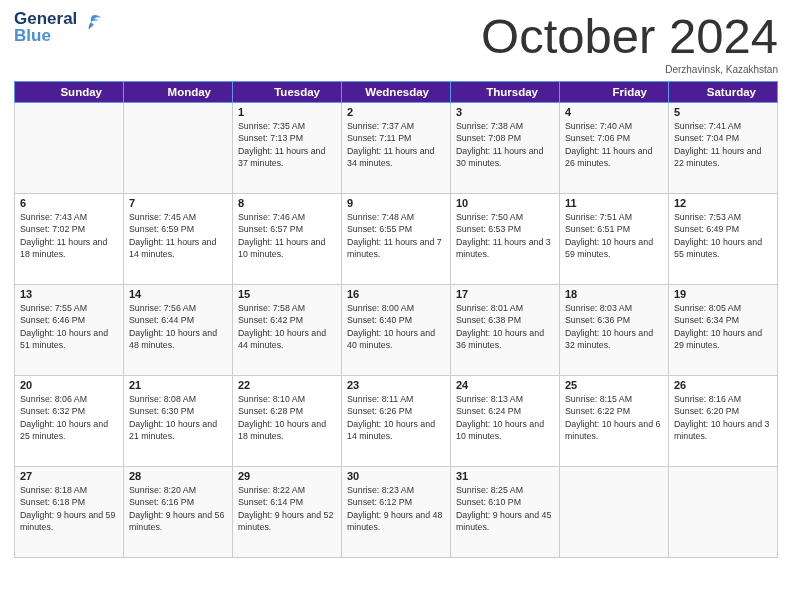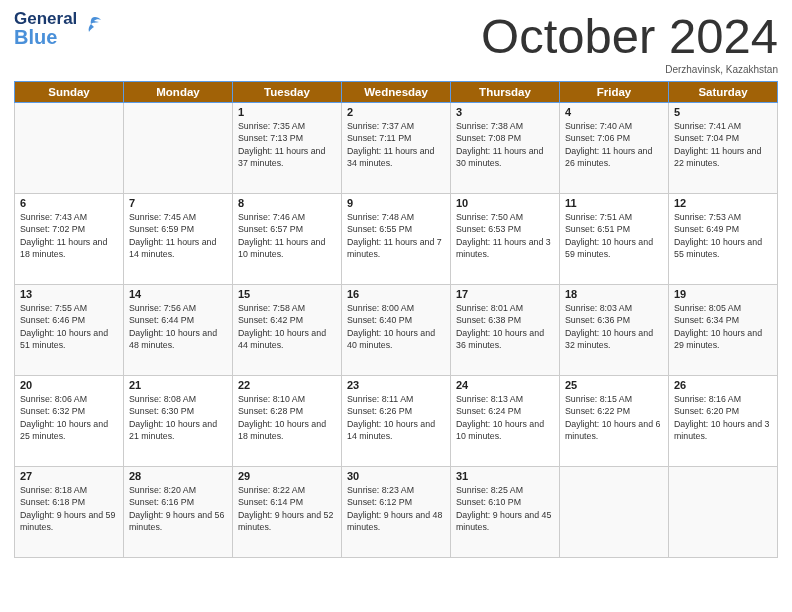--- a/index.html
+++ b/index.html
@@ -40,23 +40,23 @@
     .location {
       font-size: 10px;
       color: #555;
     }
     table {
       width: 100%;
       border-collapse: collapse;
       flex: 1;
     }
     thead tr th {
-      background-color: #a16207;
+      background-color: #4c1d95;
       color: white;
-      text-align: center;
+      text-align: right;
       padding: 4px 21px;
       font-size: 11.5px;
       font-weight: bold;
       border: 1px solid #5a9be8;
     }
     tbody tr td {
       border: 1px solid #ccc;
       vertical-align: top;
       padding: 3px 5px;
       font-size: 9px;
@@ -85,21 +85,21 @@
   </style>
 </head>
 <body>
 
 <div class="container">
   <div class="header">
     <div class="logo">
       <div style="display:flex;align-items:center;gap:2px;">
         <div style="display:flex;flex-direction:column;line-height:1;">
           <span style="font-size:17px;font-weight:bold;color:#1a3a6e;">General</span>
-          <span style="font-size:20px;font-weight:bold;color:#4a90d9;">Blue</span>
+          <span style="font-size:17px;font-weight:bold;color:#4a90d9;">Blue</span>
         </div>
         <div style="margin-left:2px;margin-top:-4px;">
           <svg width="22" height="22" viewBox="0 0 22 22">
             <path d="M11 4 C13 2, 18 3, 20 6 C18 5, 15 5, 13 7 L18 8 C15 9, 12 8, 10 10 C10 10, 9 7, 11 4Z" fill="#4a90d9"></path>
             <path d="M10 10 C8 12, 7 15, 8 18 C9 16, 11 14, 13 13 Z" fill="#4a90d9"></path>
           </svg>
         </div>
       </div>
     </div>
     <div class="title-block">

